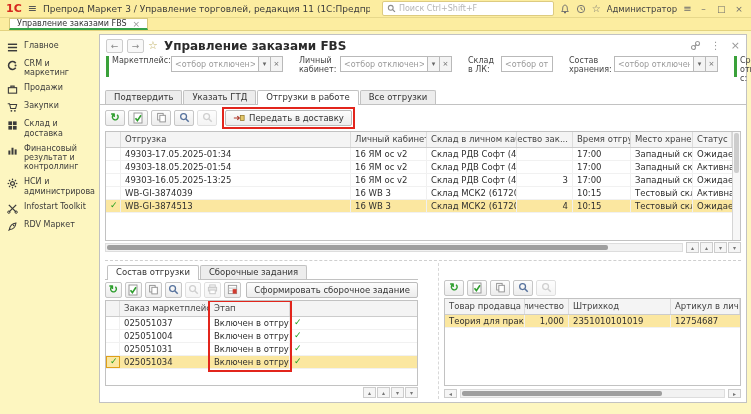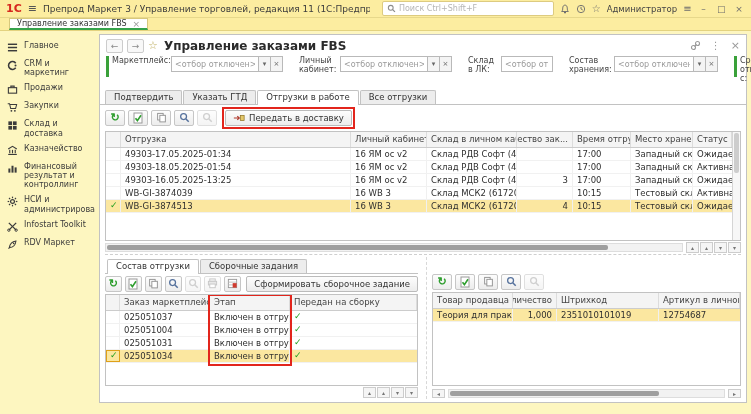--- a/index.html
+++ b/index.html
@@ -83,21 +83,21 @@
   .w-qty{width:56px;justify-content:flex-end}.w-time{width:58px}.w-stor{width:62px}
   .w-stat{flex:1;min-width:0;border-right:none}
 
   .hscrollrow{height:12px;margin:1px 5px 0;display:flex;align-items:center;gap:3px;flex:none}
   .htrack{flex:1;height:9px;background:#f2f2f2;border:1px solid #ddd;position:relative;cursor:pointer}
   .hthumb{position:absolute;left:1px;top:1px;height:5px;background:#9f9f9f;border-radius:2px}
   .snav{display:flex;gap:1px}
   .snavbtn{width:13px;height:11px;border:1px solid #ccc;background:#f5f5f5;font-size:6px;color:#777;display:flex;align-items:center;justify-content:center;cursor:pointer}
 
   
-  .lower{flex:1;display:flex;min-height:0;margin:0 5px 3px;border-top:1px dashed #cfcfcf;padding-top:2px;gap:8px}
+  .lower{flex:1;display:flex;min-height:0;margin:6px 5px 3px;border-top:1px dashed #cfcfcf;padding-top:2px;gap:20px}
   .lpane{width:313px;flex:none;display:flex;flex-direction:column;min-height:0}
   .rpane{flex:1;min-width:0;display:flex;flex-direction:column;border-left:1px dashed #d8d8d8;padding-left:5px;min-height:0}
   .rspacer{height:15px;flex:none}
   .grid2{flex:1;border:1px solid #c2c2c2;display:flex;flex-direction:column;position:relative;min-height:0;overflow:hidden}
   .navrow{height:13px;display:flex;justify-content:flex-end;align-items:center;padding:1px 0;flex:none}
 
   .lw-chk{width:14px}.lw-ord{width:90px}.lw-stage{width:80px}.lw-asm{flex:1;min-width:0;border-right:none}
   .anncol{position:absolute;left:102px;top:-1px;width:84px;height:72px;border:2px solid #e2251c;pointer-events:none;z-index:5}
 
   .rw-prod{width:80px}.rw-qty{width:44px;justify-content:flex-end}.rw-bar{width:102px}.rw-art{flex:1;min-width:0;border-right:none}
@@ -192,34 +192,20 @@
           <svg width="11" height="11" viewBox="0 0 12 12">
             <g fill="#3b3b3b">
               <rect x="1.5" y="1.5" width="4" height="4"></rect>
               <rect x="6.5" y="1.5" width="4" height="4"></rect>
               <rect x="1.5" y="6.5" width="4" height="4"></rect>
               <rect x="6.5" y="6.5" width="4" height="4"></rect>
             </g>
           </svg>
         </span>
       <span class="sblabel">Склад и доставка</span>
-    </div>
-    <div class="sbitem">
-      <span class="sbicon">
-          <svg width="11" height="11" viewBox="0 0 12 12">
-            <path d="M1.3 4.4 L6 1.4 L10.7 4.4" fill="none" stroke="#3b3b3b" stroke-width="1.1"></path>
-            <g stroke="#3b3b3b" stroke-width="1.2">
-              <line x1="3" y1="5.3" x2="3" y2="9"></line>
-              <line x1="6" y1="5.3" x2="6" y2="9"></line>
-              <line x1="9" y1="5.3" x2="9" y2="9"></line>
-              <line x1="1.3" y1="10.3" x2="10.7" y2="10.3"></line>
-            </g>
-          </svg>
-        </span>
-      <span class="sblabel">Казначейство</span>
     </div>
     <div class="sbitem">
       <span class="sbicon">
           <svg width="11" height="11" viewBox="0 0 12 12">
             <g fill="#3b3b3b">
               <rect x="1.5" y="6" width="2.2" height="4.5"></rect>
               <rect x="4.9" y="3" width="2.2" height="7.5"></rect>
               <rect x="8.3" y="4.8" width="2.2" height="5.7"></rect>
             </g>
           </svg>
@@ -512,21 +498,20 @@
                   <rect x="6.2" y="5.6" width="4.3" height="4.9" fill="#d03a2e"></rect>
                 </svg>
               </button>
             <button class="bigbtn" style="margin-left:2px">Сформировать сборочное задание</button>
           </div>
           <div class="grid2">
             <div class="ghead">
               <span class="gc lw-chk"></span>
               <span class="gc lw-ord">Заказ маркетплейса</span>
               <span class="gc lw-stage">Этап</span>
-              <span class="gc lw-asm">Передан на сборку</span>
             </div>
             <div class="grow">
               <span class="gc lw-chk"></span>
               <span class="gc lw-ord">025051037</span>
               <span class="gc lw-stage">Включен в отгрузку</span>
               <span class="gc lw-asm">
                   <span class="chkmark">✓</span>
                 </span>
             </div>
             <div class="grow">

